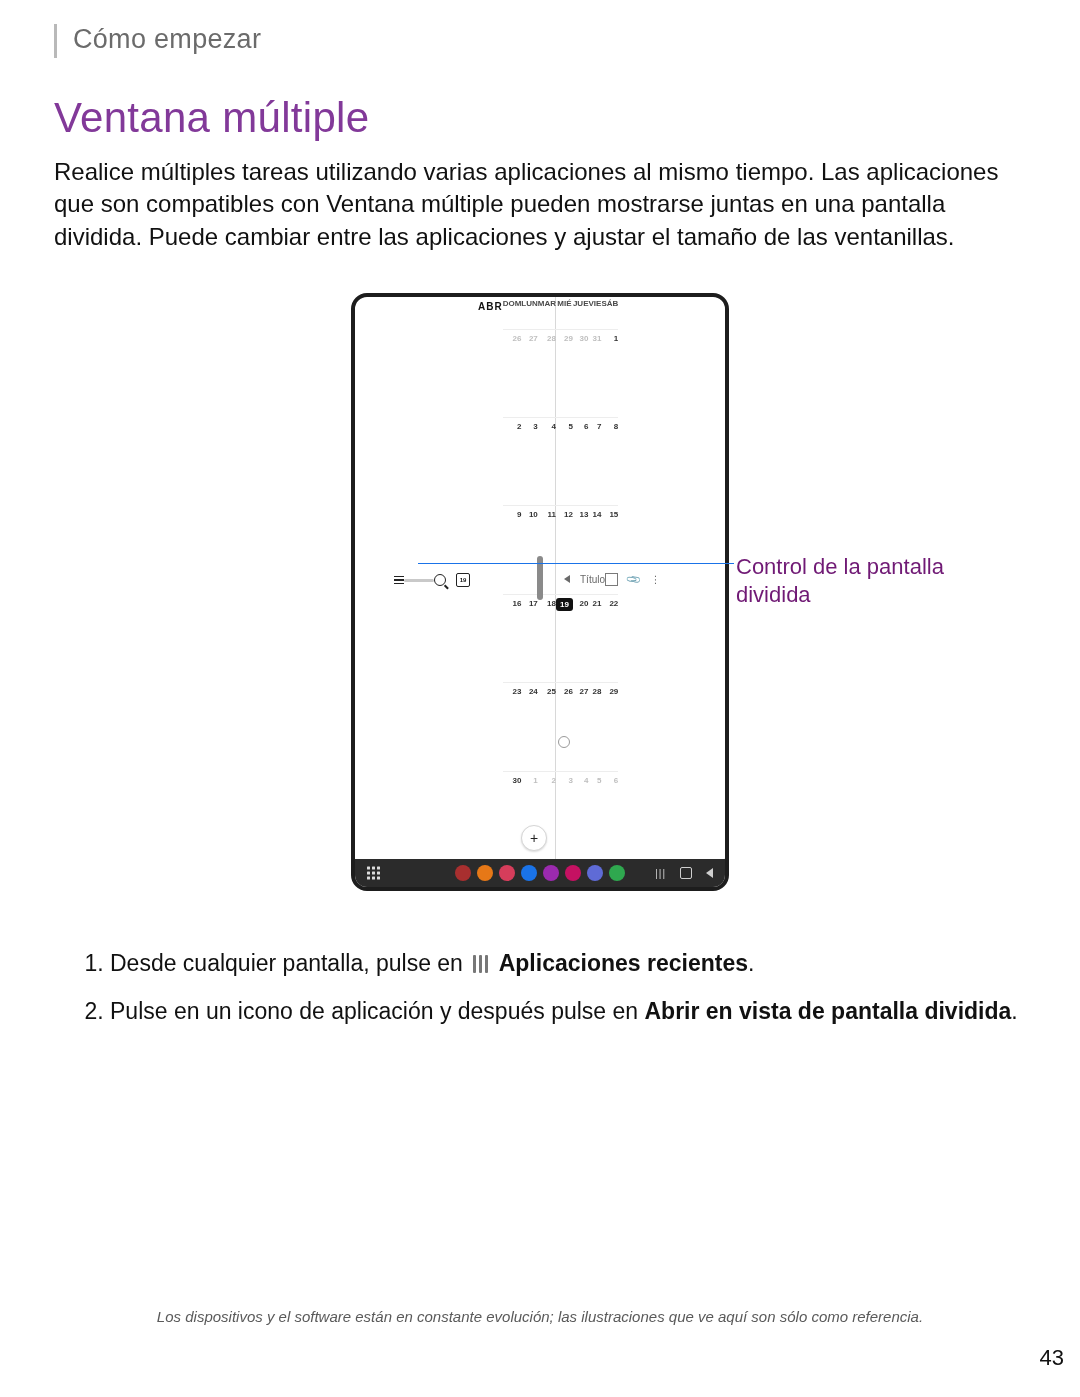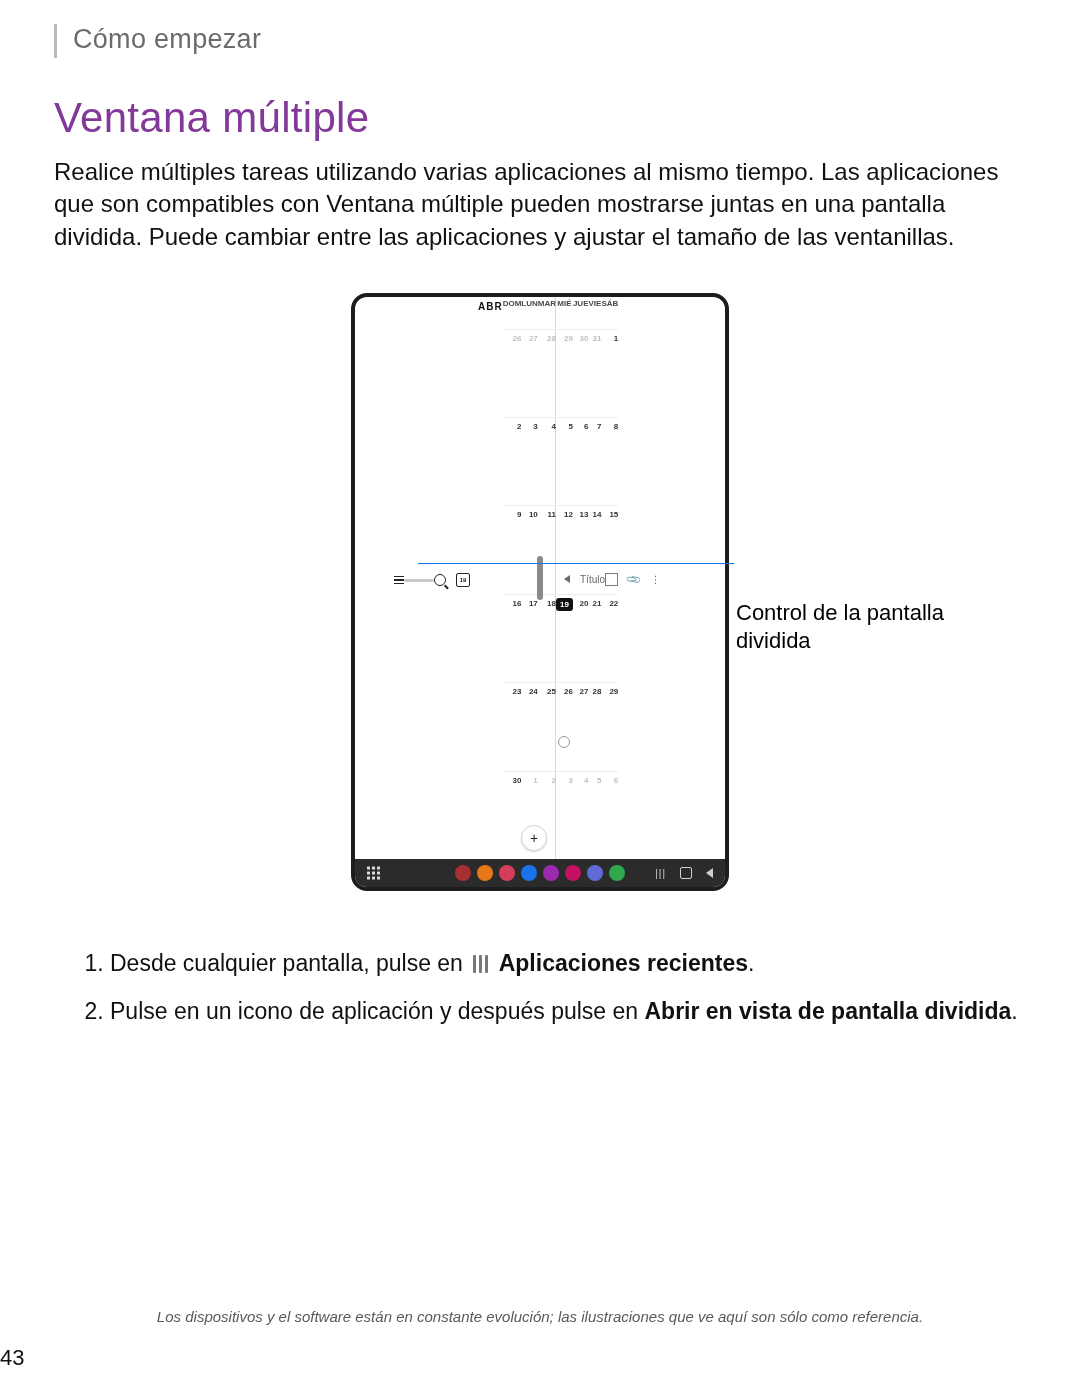--- a/index.html
+++ b/index.html
@@ -210,24 +210,23 @@
     top:260px;
     display:flex;align-items:center;
   }
   .callout-line{
     position:absolute;
     left:-312px;width:316px;
     top:10px;
     height:1px;background:var(--accent-blue);
   }
   .callout-text{
-    font-size:22px;color:#000000;line-height:1.25;
+    font-size:22px;color:#701a75;line-height:1.25;
     max-width:240px;
     padding-left:6px;
-    margin-top:46px;
   }
 
   
   ol.steps{
     font-size:23px;line-height:1.45;
     padding-left:56px;margin:0;
   }
   ol.steps li{margin-bottom:14px;}
   .recent-icon{
     display:inline-flex;gap:3px;align-items:center;margin:0 4px;
@@ -237,22 +236,22 @@
   strong.k{font-weight:700;}
 
   .disclaimer{
     position:absolute;
     left:0;right:0;bottom:72px;
     text-align:center;
     font-size:15px;font-style:italic;color:#5a5a5a;
   }
   .page-num{
     position:absolute;
-    left:0;right:0;bottom:26px;
-    text-align:left;font-size:22px;
+    left:0;right:16px;bottom:26px;
+    text-align:right;font-size:22px;
   }
 </style>
 </head>
 <body>
 
 <div class="breadcrumb-wrap">
   <div class="breadcrumb-bar"></div>
   <div class="breadcrumb-text">Cómo empezar</div>
 </div>
 

